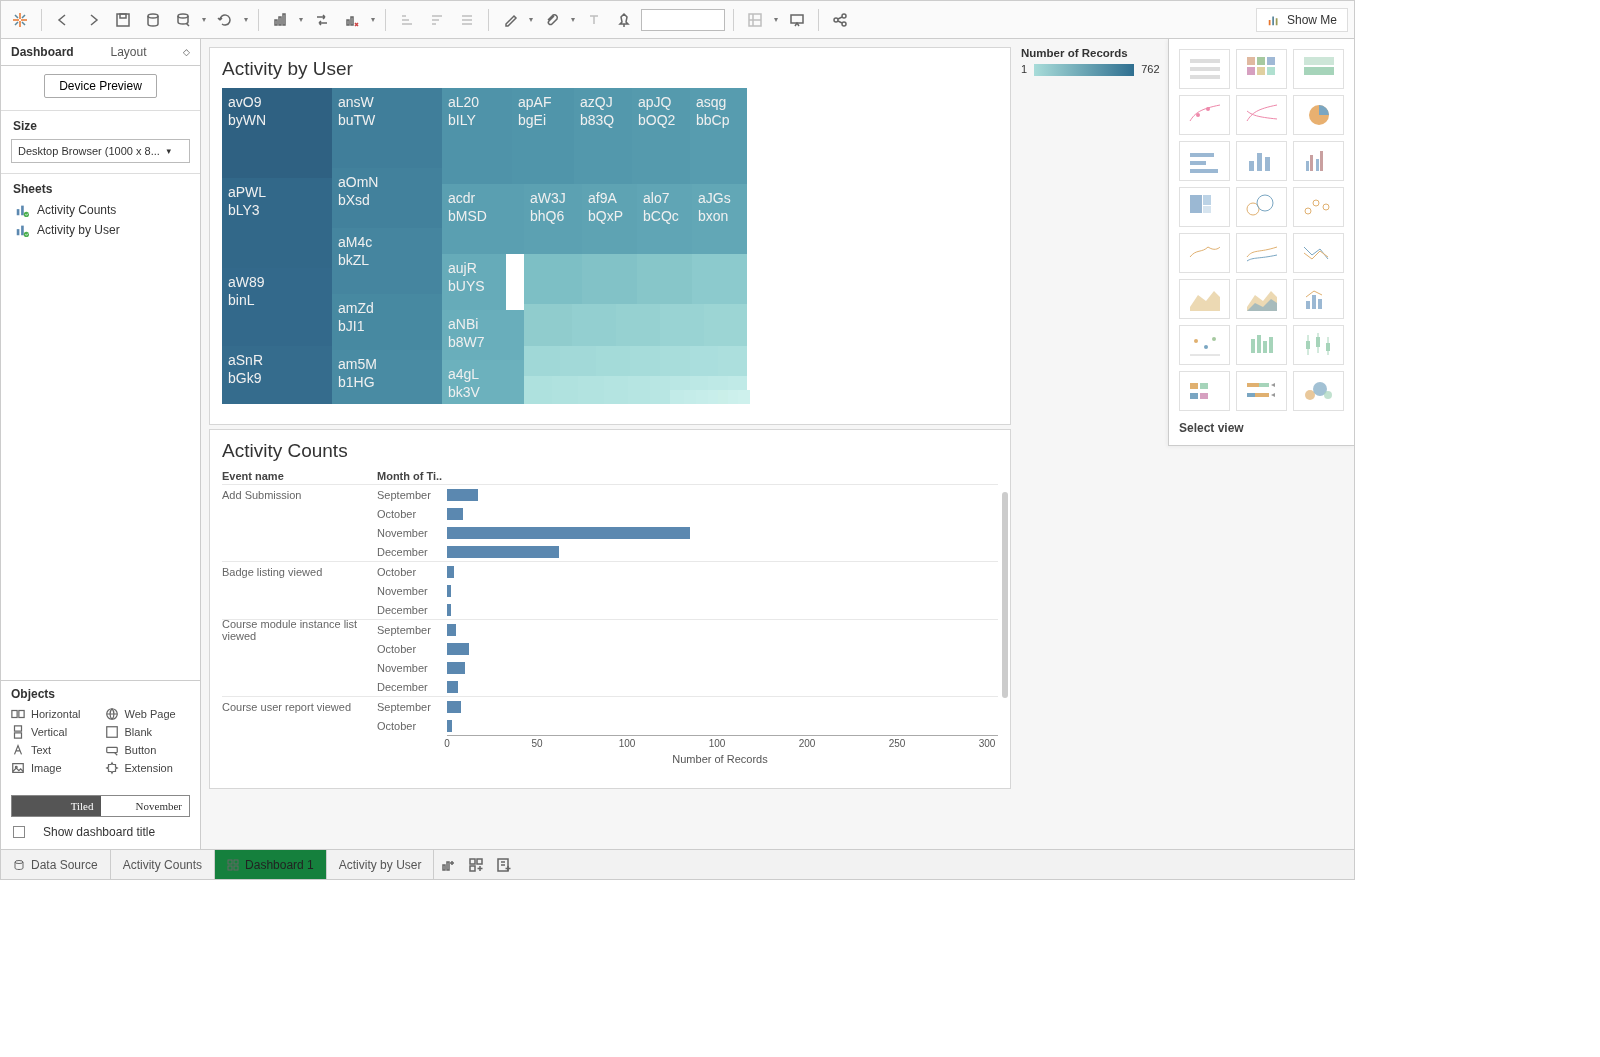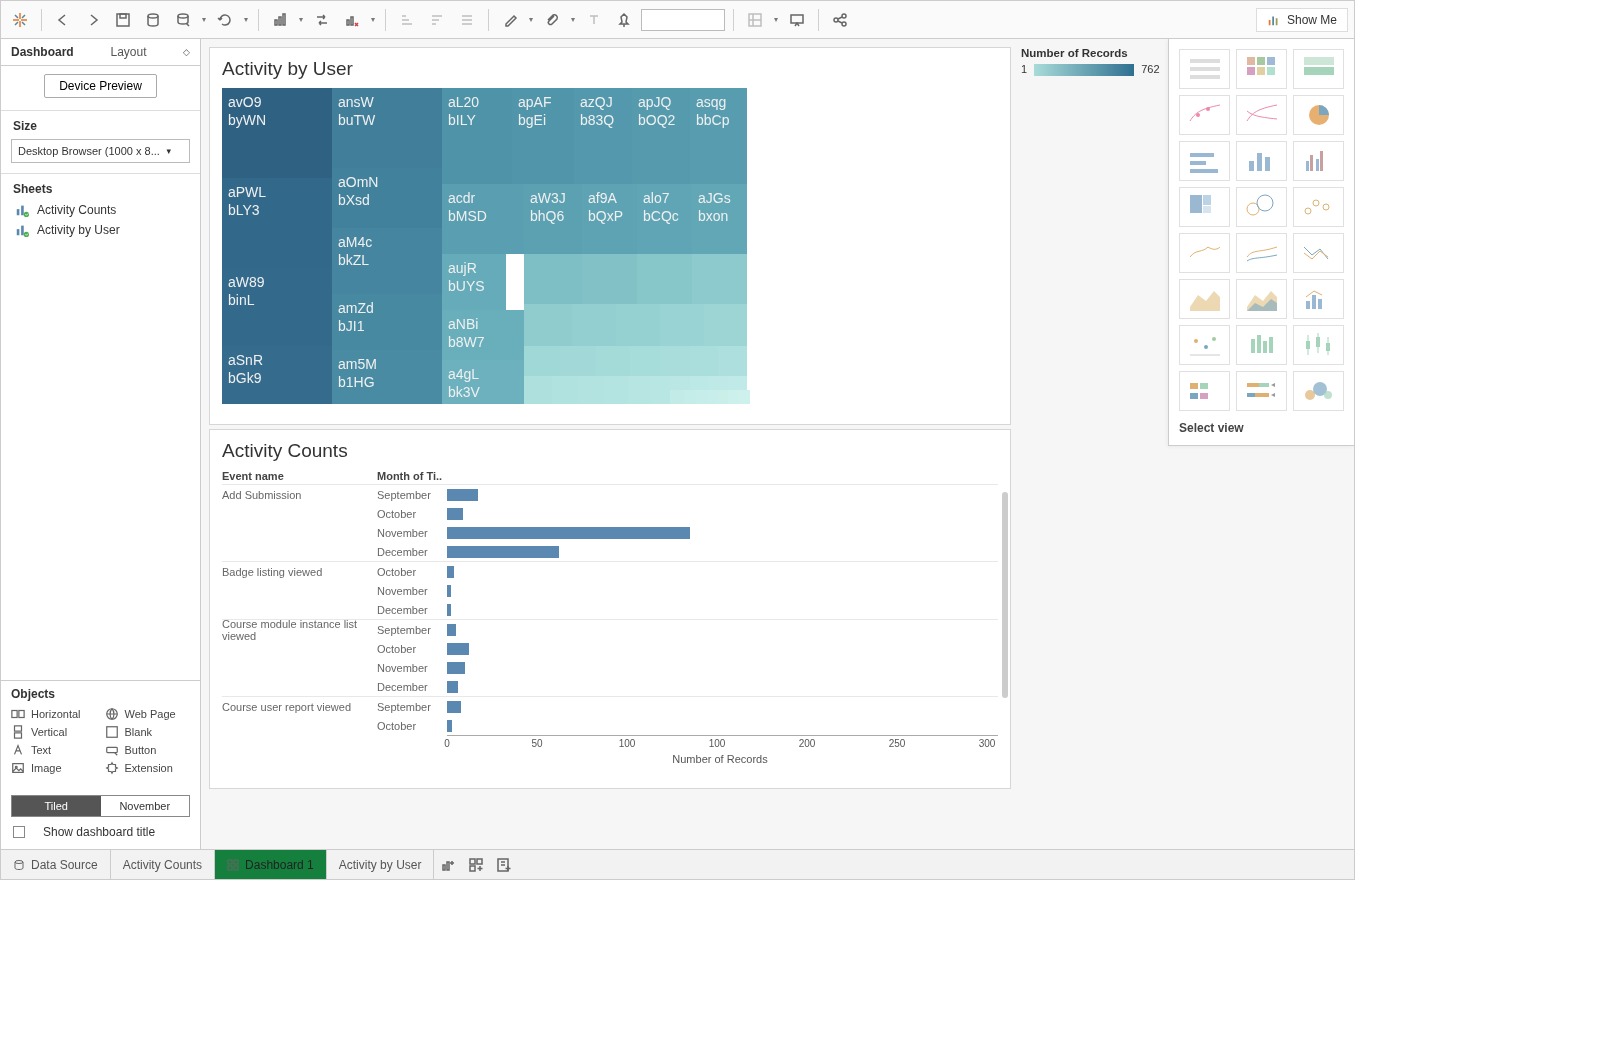--- a/index.html
+++ b/index.html
@@ -33,21 +33,21 @@
 .lp-sheets{padding:0 0 6px 0;}
 .lp-sheet{display:flex;align-items:center;gap:8px;padding:3px 14px;font-size:12px;color:#333;}
 .lp-sheet svg{width:14px;height:14px;}
 .lp-spacer{flex:1;}
 .objects{border-top:1px solid #ccc;padding:6px 10px 10px 10px;}
 .objects-title{font-weight:600;font-size:12px;margin-bottom:6px;}
 .obj-grid{display:grid;grid-template-columns:1fr 1fr;gap:4px 8px;font-size:11px;color:#444;}
 .obj-item{display:flex;align-items:center;gap:6px;}
 .obj-item svg{width:14px;height:14px;stroke:#666;fill:none;stroke-width:1.4;}
 .tiled-floating{display:flex;margin:10px 10px 8px 10px;border:1px solid #888;font-size:11px;}
-.tiled-floating div{flex:1;text-align:center;padding:4px 0;}
+.tiled-floating div{flex:1;text-align:right;padding:4px 7px;font-family:Liberation Serif, serif;}
 .tf-active{background:#555;color:#fff;}
 .cb-row{display:flex;align-items:center;gap:18px;padding:0 12px 10px 12px;font-size:12px;}
 .cb-row .cb{width:12px;height:12px;border:1px solid #888;}
 
 
 .canvas{flex:1;background:#f6f6f6;position:relative;overflow:hidden;}
 .dashwrap{position:absolute;left:8px;top:8px;width:802px;}
 .panel{background:#fff;border:1px solid #d6d6d6;padding:10px 12px;}
 .panel-title{font-size:19px;font-weight:400;margin-bottom:8px;color:#333;}
 

